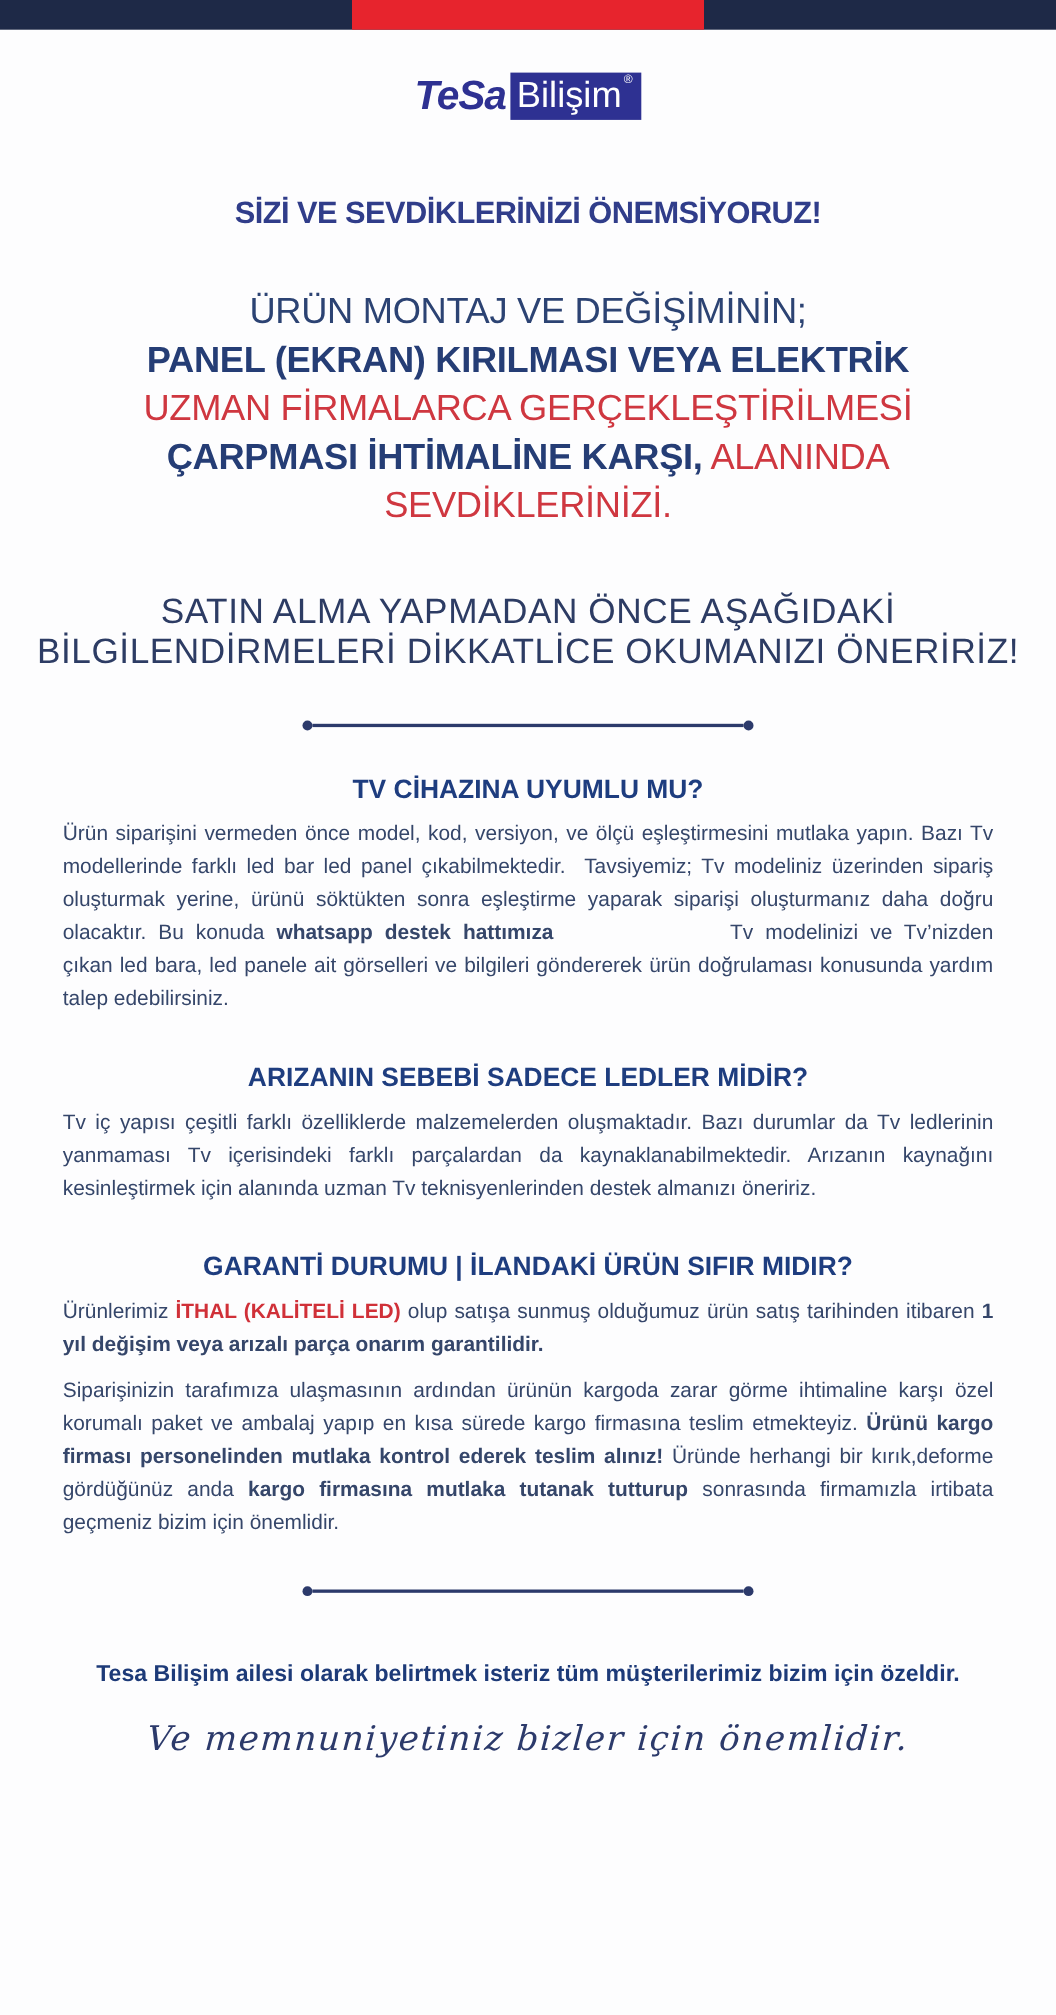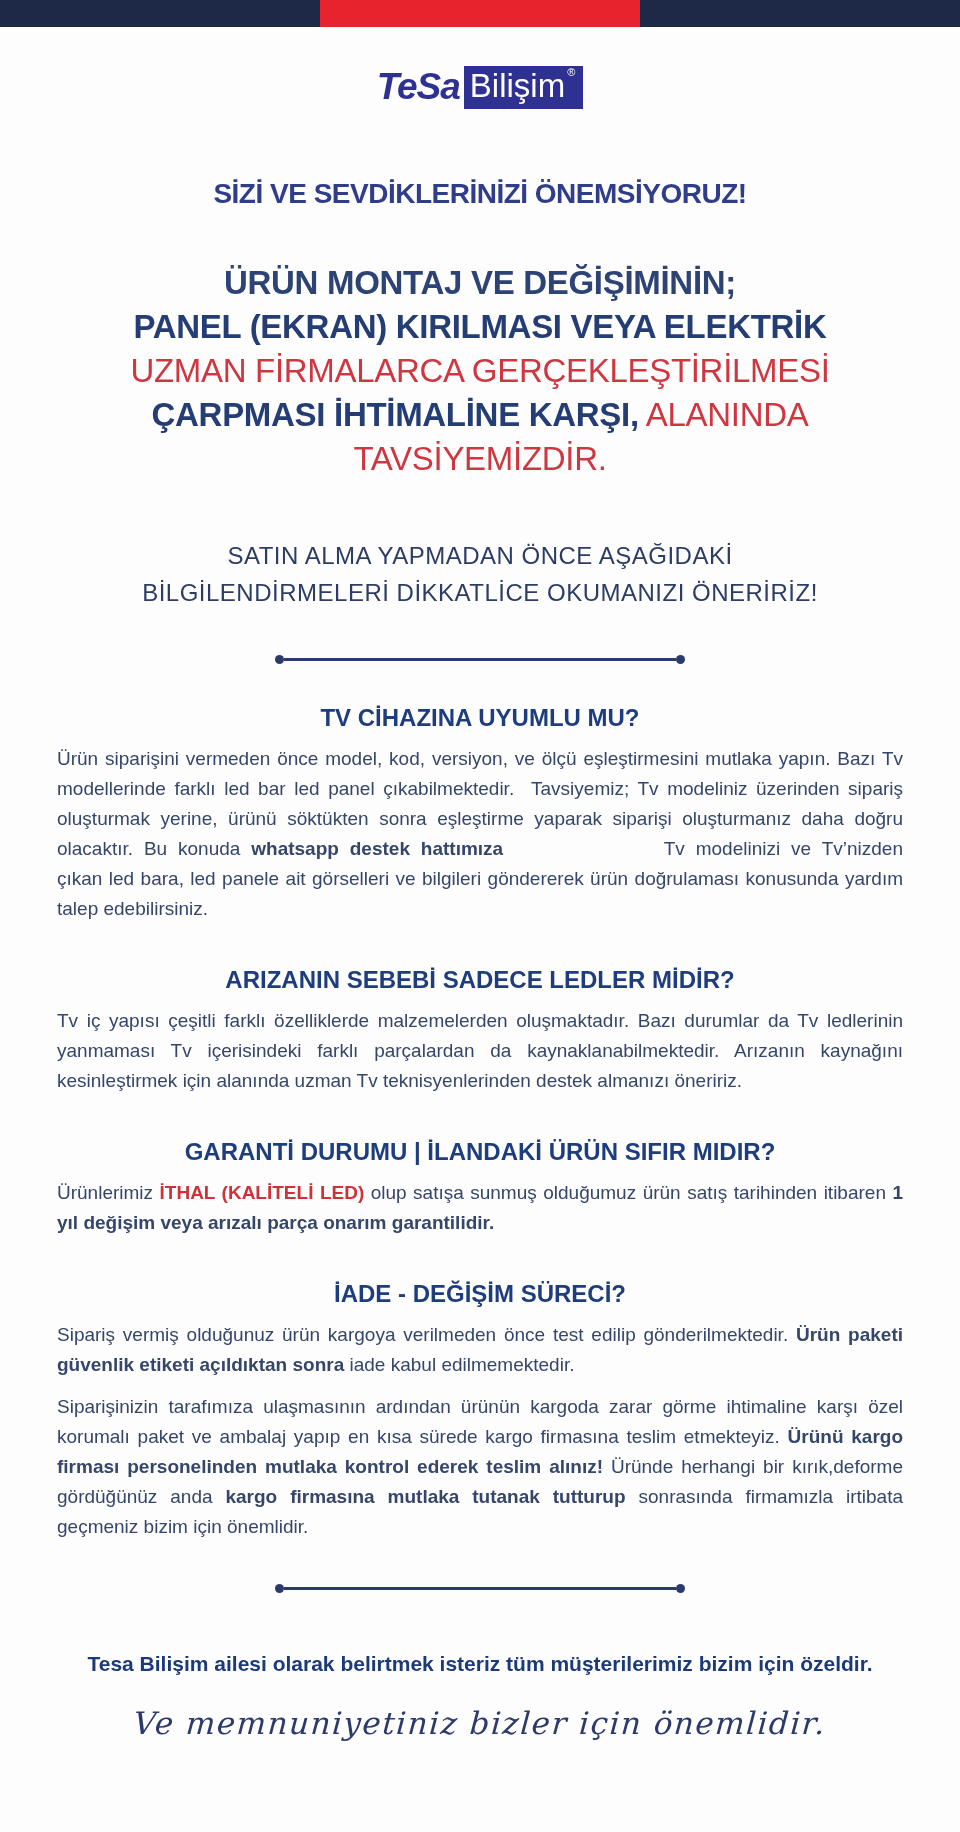--- a/index.html
+++ b/index.html
@@ -36,26 +36,26 @@
     padding:3px 10px 7px 6px;position:relative;line-height:1;display:inline-block;
   }
   .logo-reg{font-size:11px;vertical-align:top;position:relative;top:-2px;left:2px;}
   h1.page-title{
     margin:60px 30px 0;text-align:center;
     font-size:28px;font-weight:700;color:var(--title-blue);letter-spacing:-0.5px;
     line-height:46px;
   }
   .sub-block{margin-top:44px;text-align:center;font-size:33px;line-height:44px;letter-spacing:-0.3px;}
   .seg{white-space:pre-wrap;}
-  .seg.sub-navy-light{color:var(--sub-navy-light);font-weight:700;}
+  .seg.sub-navy-light{color:var(--sub-navy-light);font-weight:400;}
   .seg.sub-navy-bold{color:var(--sub-navy);font-weight:700;}
   .seg.sub-red{color:var(--red-text);font-weight:400;}
   .notice{
     margin-top:56px;text-align:center;
-    font-size:24px;line-height:37px;color:var(--notice-navy);letter-spacing:0.5px;font-weight:400;
+    font-size:32px;line-height:37px;color:var(--notice-navy);letter-spacing:0.5px;font-weight:400;
   }
   .divider{margin:44px auto 0;width:410px;display:flex;align-items:center;}
   .divider .dot{width:9px;height:9px;border-radius:50%;background:var(--line-navy);flex:0 0 auto;}
   .divider .line{flex:1 1 auto;height:3px;background:var(--line-navy);}
   main{padding:0 57px;}
   section h2{
     margin:42px 0 0;text-align:center;
     font-size:24px;font-weight:700;color:var(--heading-blue);line-height:28px;
   }
   section.first h2{margin-top:40px;}
@@ -90,21 +90,21 @@
   <span class="logo-box"><span>Bilişim</span><sup class="logo-reg">®</sup></span>
 </div>
 
 <h1 class="page-title">SİZİ VE SEVDİKLERİNİZİ ÖNEMSİYORUZ!</h1>
 
 <div class="sub-block">
   <div><span class="seg sub-navy-light">ÜRÜN MONTAJ VE DEĞİŞİMİNİN;</span></div>
   <div><span class="seg sub-navy-bold">PANEL (EKRAN) KIRILMASI VEYA ELEKTRİK</span></div>
   <div><span class="seg sub-red">UZMAN FİRMALARCA GERÇEKLEŞTİRİLMESİ</span></div>
   <div><span class="seg sub-navy-bold">ÇARPMASI İHTİMALİNE KARŞI,</span><span class="seg sub-red"> ALANINDA</span></div>
-  <div><span class="seg sub-red">TAVSİYEMİZDİR.</span></div>
+  <div><span class="seg sub-red">SEVDİKLERİNİZİ.</span></div>
 </div>
 
 <div class="notice">
   <div>SATIN ALMA YAPMADAN ÖNCE AŞAĞIDAKİ</div>
   <div>BİLGİLENDİRMELERİ DİKKATLİCE OKUMANIZI ÖNERİRİZ!</div>
 </div>
 
 <div class="divider">
   <span class="dot"></span>
     <span class="line"></span>
@@ -121,24 +121,20 @@
   <section>
     <h2>ARIZANIN SEBEBİ SADECE LEDLER MİDİR?</h2>
     <p><span class="seg">Tv iç yapısı çeşitli farklı özelliklerde malzemelerden oluşmaktadır. Bazı durumlar da Tv ledlerinin yanmaması Tv içerisindeki farklı parçalardan da kaynaklanabilmektedir. Arızanın kaynağını kesinleştirmek için alanında uzman Tv teknisyenlerinden destek almanızı öneririz.</span></p>
   </section>
 
   <section>
     <h2>GARANTİ DURUMU | İLANDAKİ ÜRÜN SIFIR MIDIR?</h2>
     <p><span class="seg">Ürünlerimiz </span><span class="seg redbold">İTHAL (KALİTELİ LED)</span><span class="seg"> olup satışa sunmuş olduğumuz ürün satış tarihinden itibaren </span><span class="seg bold">1 yıl değişim veya arızalı parça onarım garantilidir.</span></p>
   </section>
 
-  <section>
-    <h2>İADE - DEĞİŞİM SÜRECİ?</h2>
-    <p><span class="seg">Sipariş vermiş olduğunuz ürün kargoya verilmeden önce test edilip gönderilmektedir. </span><span class="seg bold">Ürün paketi güvenlik etiketi açıldıktan sonra</span><span class="seg"> iade kabul edilmemektedir.</span></p>
-  </section>
 
   <section>
     <p><span class="seg">Siparişinizin tarafımıza ulaşmasının ardından ürünün kargoda zarar görme ihtimaline karşı özel korumalı paket ve ambalaj yapıp en kısa sürede kargo firmasına teslim etmekteyiz. </span><span class="seg bold">Ürünü kargo firması personelinden mutlaka kontrol ederek teslim alınız!</span><span class="seg"> Üründe herhangi bir kırık,deforme gördüğünüz anda </span><span class="seg bold">kargo firmasına mutlaka tutanak tutturup</span><span class="seg"> sonrasında firmamızla irtibata geçmeniz bizim için önemlidir.</span></p>
   </section>
 
 </main>
 
 <div class="divider footer-divider">
   <span class="dot"></span>
     <span class="line"></span>

